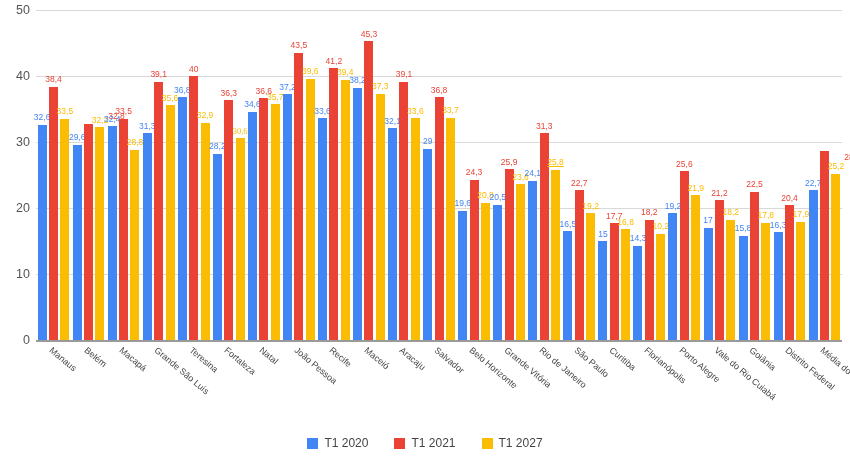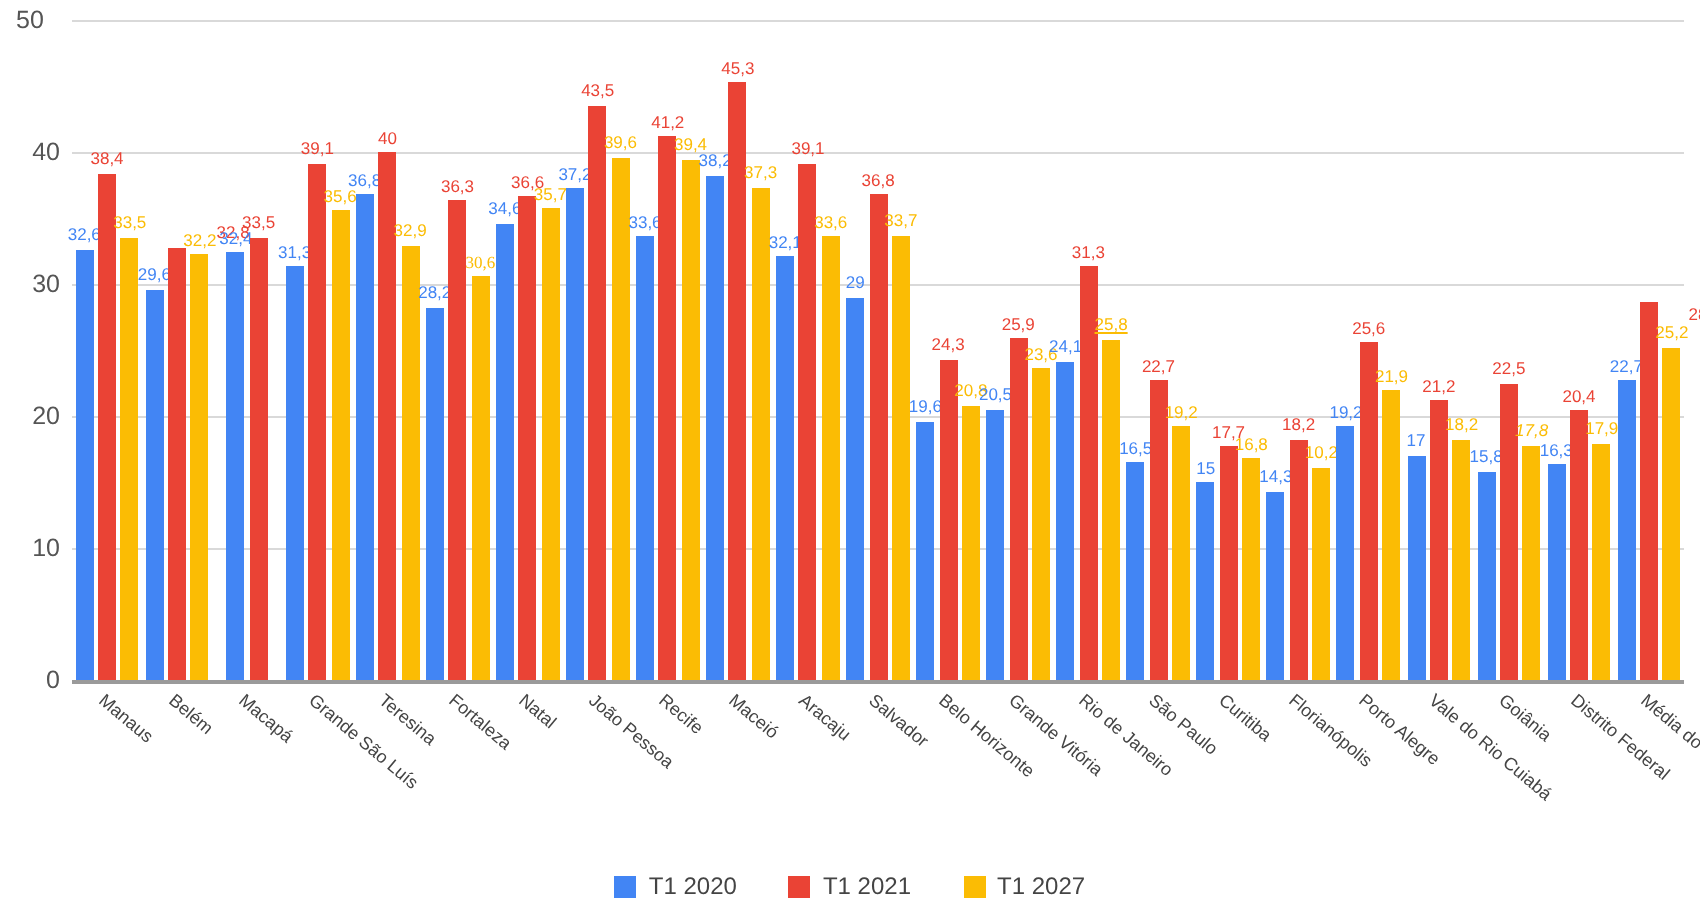--- a/index.html
+++ b/index.html
@@ -191,20 +191,24 @@
         </div>
         <div class="group">
           <div class="bar-slot">
             <div class="bar s0" style="height: 213.84px;"></div>
             <div class="vlabel s0" style="bottom: 216.84px;">32,4</div>
           </div>
           <div class="bar-slot">
             <div class="bar s1" style="height: 221.1px;"></div>
             <div class="vlabel s1" style="bottom: 224.1px;">33,5</div>
           </div>
+          <div class="bar-slot">
+            <div class="bar s2" style="height: 190.08px;"></div>
+            <div class="vlabel s2" style="bottom: 193.08px;">28,8</div>
+          </div>
         </div>
         <div class="group">
           <div class="bar-slot">
             <div class="bar s0" style="height: 206.58px;"></div>
             <div class="vlabel s0" style="bottom: 209.58px;">31,3</div>
           </div>
           <div class="bar-slot">
             <div class="bar s1" style="height: 258.06px;"></div>
             <div class="vlabel s1" style="bottom: 261.06px;">39,1</div>
           </div>
@@ -441,21 +445,21 @@
           <div class="bar-slot">
             <div class="bar s0" style="height: 104.28px;"></div>
             <div class="vlabel s0" style="bottom: 107.28px;">15,8</div>
           </div>
           <div class="bar-slot">
             <div class="bar s1" style="height: 148.5px;"></div>
             <div class="vlabel s1" style="bottom: 151.5px;">22,5</div>
           </div>
           <div class="bar-slot">
             <div class="bar s2" style="height: 117.48px;"></div>
-            <div class="vlabel s2" style="bottom: 120.48px; font-style: italic;">17,8</div>
+            <div class="vlabel s2" style="bottom: 120.48px;">17,8</div>
           </div>
         </div>
         <div class="group">
           <div class="bar-slot">
             <div class="bar s0" style="height: 107.58px;"></div>
             <div class="vlabel s0" style="bottom: 110.58px;">16,3</div>
           </div>
           <div class="bar-slot">
             <div class="bar s1" style="height: 134.64px;"></div>
             <div class="vlabel s1" style="bottom: 137.64px; margin-top: 16px;">20,4</div>
@@ -481,21 +485,21 @@
         </div>
       </div>
   </div>
 
   <div id="yticks">
       <div class="ytick" style="top: 340px;">0</div>
       <div class="ytick" style="top: 274px;">10</div>
       <div class="ytick" style="top: 208px;">20</div>
       <div class="ytick" style="top: 142px;">30</div>
       <div class="ytick" style="top: 76px;">40</div>
-      <div class="ytick" style="top: 10px; text-align: center;">50</div>
+      <div class="ytick" style="top: 10px;">50</div>
     </div>
 
   <div class="xlabels" id="xlabels">
       <div class="xcat">
         <span>Manaus</span>
       </div>
       <div class="xcat">
         <span>Belém</span>
       </div>
       <div class="xcat">

